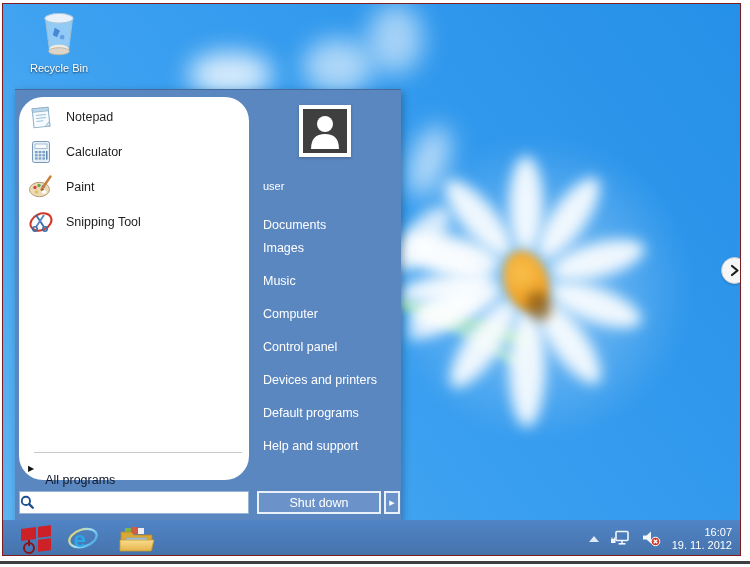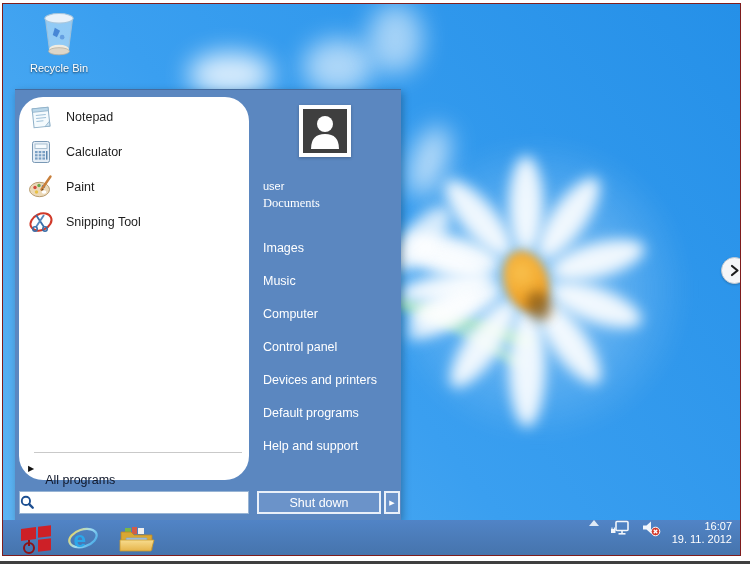--- a/index.html
+++ b/index.html
@@ -70,21 +70,21 @@
     background:linear-gradient(#5184c6,#4573ab);z-index:20;}
   .tb-icons{position:absolute;left:18px;top:0;height:100%;display:flex;align-items:center;}
   .tb-btn{display:flex;align-items:center;justify-content:center;height:100%;cursor:pointer;}
   .startlogo{position:relative;width:32px;height:28px;margin-right:14px;}
   .sq{position:absolute;background:#cd2027;transform:skewY(-7deg);}
   .sq.tl{left:0;top:3px;width:15px;height:12px;}
   .sq.tr{left:17px;top:1px;width:13px;height:11px;}
   .sq.br{left:17px;top:14px;width:13px;height:12px;}
   .power{position:absolute;left:2px;top:17px;width:8px;height:8px;border:2px solid #8e1215;border-radius:50%;}
   .power::after{content:"";position:absolute;left:3px;top:-4px;width:2px;height:6px;background:#8e1215;}
-  .tray{position:absolute;right:0;top:0;height:100%;display:flex;align-items:flex-start;gap:11px;padding-right:8px;}
+  .tray{position:absolute;right:0;top:0;height:100%;display:flex;align-items:center;gap:11px;padding-right:8px;}
   .tri-up{width:0;height:0;border-left:5px solid transparent;border-right:5px solid transparent;
     border-bottom:6px solid #dfe9f5;cursor:pointer;}
   .clock{color:#fff;font-size:11px;line-height:13px;text-align:right;cursor:default;}
 </style>
 </head>
 <body>
 
 <div class="screen">
 
   <div class="desktop">
@@ -231,21 +231,21 @@
 
     <div class="sm-right">
       <div class="avatar">
         <svg width="44" height="44" viewBox="0 0 44 44">
           <circle cx="22" cy="15" r="8" fill="#ffffff"></circle>
           <path d="M8 40 Q8 25 22 25 Q36 25 36 40 Z" fill="#ffffff"></path>
         </svg>
       </div>
       <div class="sm-user">user</div>
 
-      <div class="place" style="top:106px;font-family:Liberation Serif, serif;">Documents</div>
+      <div class="place" style="top:128px;">Documents</div>
       <div class="place" style="top:151px;">Images</div>
       <div class="place" style="top:184px;">Music</div>
       <div class="place" style="top:217px;">Computer</div>
       <div class="place" style="top:250px;">Control panel</div>
       <div class="place" style="top:283px;">Devices and printers</div>
       <div class="place" style="top:316px;">Default programs</div>
       <div class="place" style="top:349px;">Help and support</div>
     </div>
 
     <div class="shutdown">Shut down</div>

